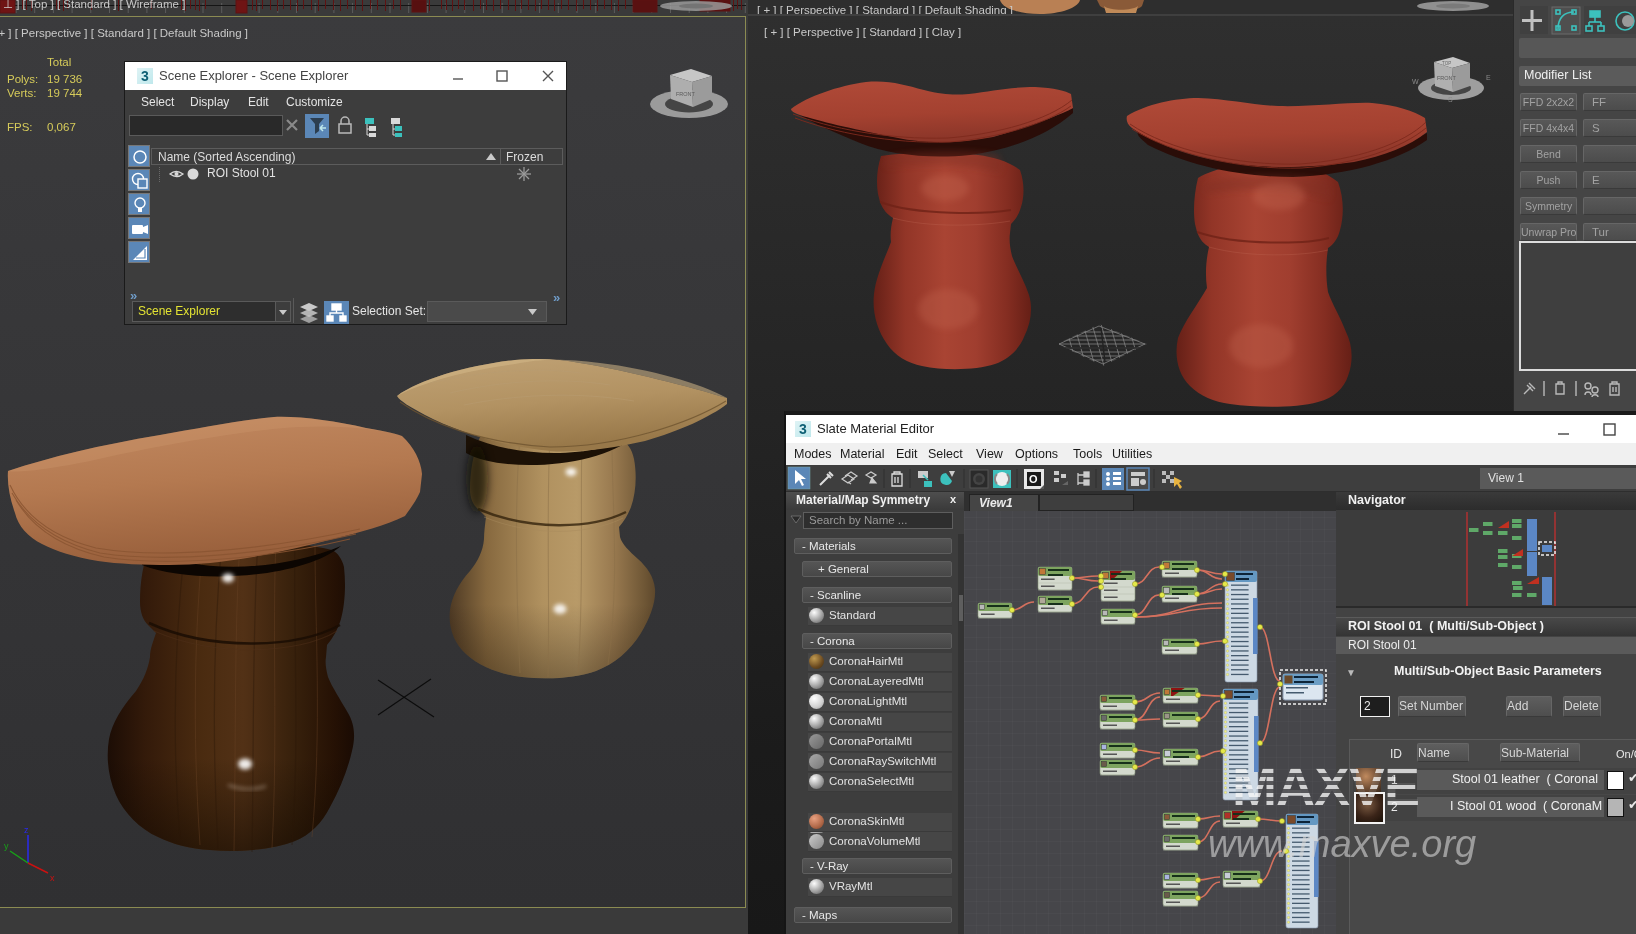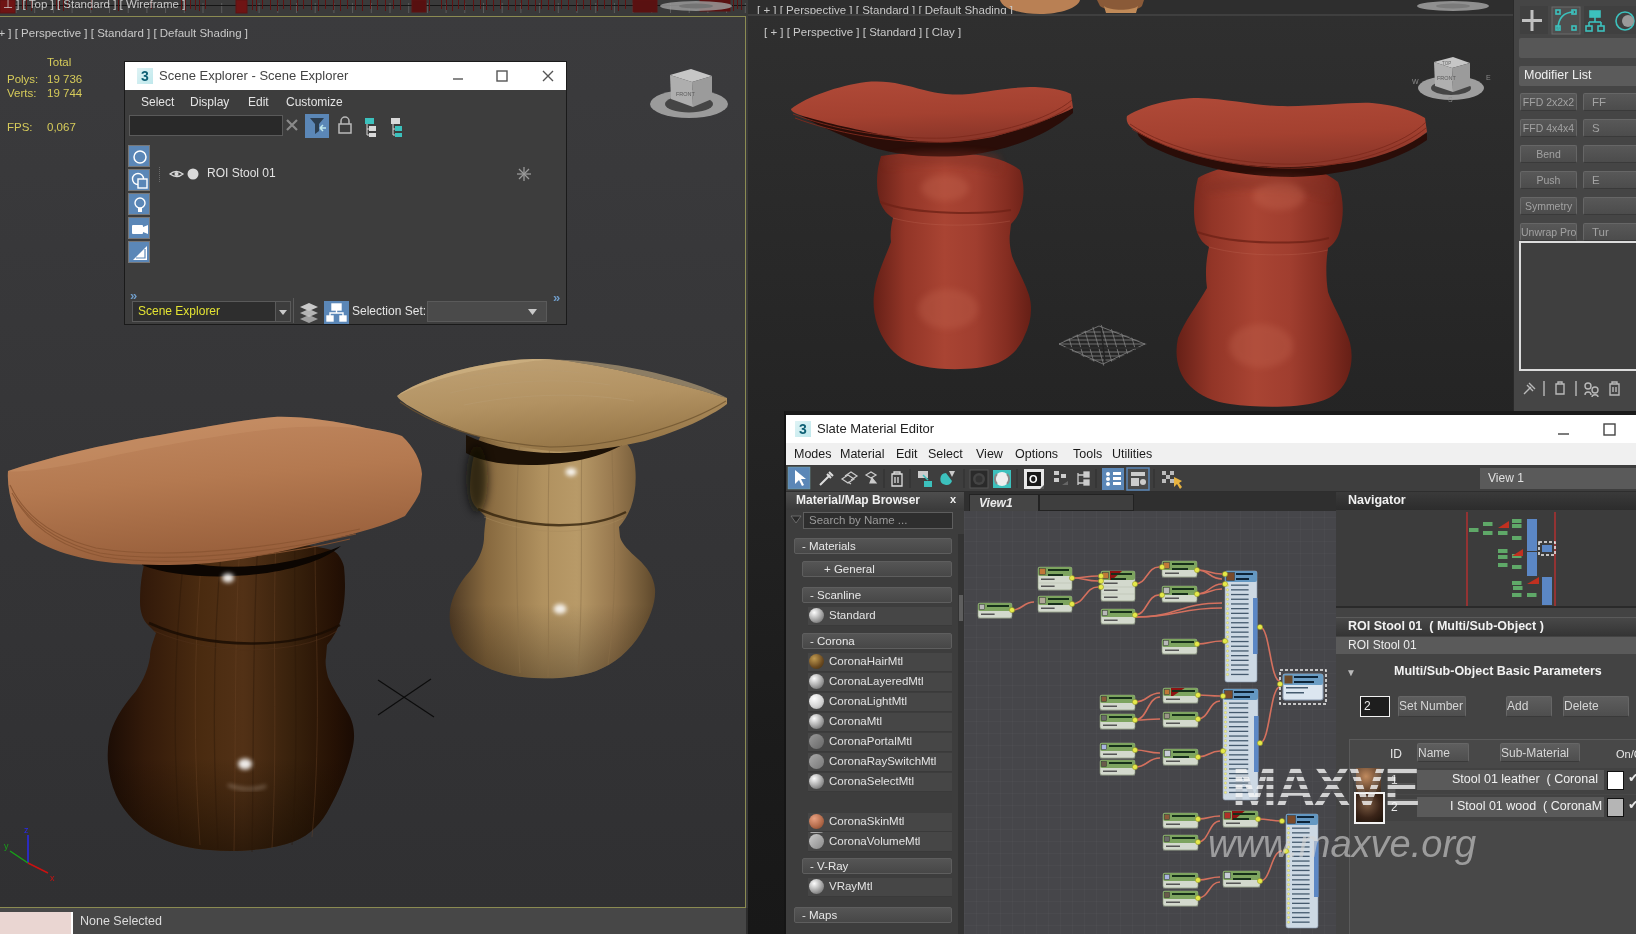--- a/index.html
+++ b/index.html
@@ -323,26 +323,20 @@
       <ellipse cx="689" cy="87" rx="39" ry="14" fill="#a4a4a4" opacity="0.92"></ellipse>
       <ellipse cx="689" cy="87" rx="24" ry="8.5" fill="#454545"></ellipse>
       <path d="M 670,58 L 691,52 L 712,59 L 692,65 Z" fill="#c6c6c6"></path>
       <path d="M 670,58 L 692,65 L 693,90 L 671,82 Z" fill="#aeaeae"></path>
       <path d="M 692,65 L 712,59 L 712,82 L 693,90 Z" fill="#9b9b9b"></path>
       <text x="676" y="79" font-size="5.5" fill="#5a5a5a">FRONT</text>
     </g>
   </svg>
 </div>
 
-<div class="abs" style="left:0;top:908px;width:784px;height:26px;background:#2d2d2d;">
-  <div class="abs" style="left:0;top:0;width:746px;height:26px;background:#474747;"></div>
-  <div class="abs" style="left:0;top:4px;width:71px;height:22px;background:#ead6d2;border-right:2px solid #fff;"></div>
-  <div class="abs" style="left:80px;top:6px;color:#dcdcdc;font-size:12.5px;">None Selected</div>
-  <div class="abs" style="left:755px;top:4px;width:27px;height:22px;background:#555;"></div>
-</div>
 
 <div class="abs" id="vpRline" style="left:748px;top:14px;width:765px;height:2px;background:#3f3f3f;"></div>
 <div class="abs" id="vpR" style="left:748px;top:16px;width:765px;height:918px;background:linear-gradient(#2f2f2f,#252525 40%,#1b1b1b 80%,#181818);overflow:hidden;">
   <div class="abs lbl" style="left:16px;top:10px;">[ + ] [ Perspective ] [ Standard ] [ Clay ]</div>
   <svg class="abs" style="left:0;top:0" width="765" height="918" id="svgR">
     <defs>
       <filter id="bl3" x="-80%" y="-80%" width="260%" height="260%">
             <feGaussianBlur stdDeviation="3"></feGaussianBlur>
           </filter>
       <linearGradient id="clay" x1="0" y1="0" x2="1" y2="0">
@@ -609,30 +603,30 @@
             <rect x="376" y="14" width="4" height="4" fill="#bbb"></rect>
             <rect x="384" y="14" width="4" height="4" fill="#bbb"></rect>
             <path d="M 388,12 L 388,22 L 391,19 L 394,24 L 396,22 L 393,18 L 396,16 Z" fill="#e8b340"></path>
           </g>
         </svg>
     <div class="abs" style="left:694px;top:3px;width:156px;height:21px;background:#5a5a5a;color:#e0e0e0;font-size:12px;line-height:21px;padding-left:8px;box-sizing:border-box;">View 1</div>
   </div>
 
   <div class="abs" id="brpanel" style="left:0;top:77px;width:178px;height:446px;background:#3d3d3d;">
     <div class="abs" style="left:0;top:0;width:178px;height:18px;background:linear-gradient(#4e4e4e,#3a3a3a);color:#f0f0f0;font-weight:bold;font-size:12px;">
-          <span class="abs" style="left:10px;top:1px;">Material/Map Browser</span>
+          <span class="abs" style="left:10px;top:1px;">Material/Map Symmetry</span>
           <span class="abs" style="left:164px;top:1px;font-size:11px;">x</span>
         </div>
     <svg class="abs" style="left:4px;top:23px" width="12" height="10">
           <path d="M 1,1 L 11,1 L 6,8 Z" fill="#2a2a2a" stroke="#777" stroke-width="0.8"></path>
         </svg>
     <div class="abs" style="left:17px;top:20px;width:150px;height:17px;background:#2e2e2e;border:1px solid #5e5e5e;box-sizing:border-box;color:#9a9a9a;font-size:11.5px;line-height:15px;padding-left:5px;">Search by Name ...</div>
     <div id="brlist">
           <div class="abs" style="left:8px;top:46px;width:158px;height:16px;background:linear-gradient(#555,#474747);border:1px solid #5e5e5e;border-radius:2px;box-sizing:border-box;color:#e8e8e8;font-size:11.5px;line-height:14px;padding-left:7px;">- Materials</div>
-          <div class="abs" style="left:16px;top:69px;width:150px;height:16px;background:linear-gradient(#555,#474747);border:1px solid #5e5e5e;border-radius:2px;box-sizing:border-box;color:#e8e8e8;font-size:11.5px;line-height:14px;padding-left:21px;">+ General</div>
+          <div class="abs" style="left:16px;top:69px;width:150px;height:16px;background:linear-gradient(#555,#474747);border:1px solid #5e5e5e;border-radius:2px;box-sizing:border-box;color:#e8e8e8;font-size:11.5px;line-height:14px;padding-left:15px;">+ General</div>
           <div class="abs" style="left:16px;top:95px;width:150px;height:16px;background:linear-gradient(#555,#474747);border:1px solid #5e5e5e;border-radius:2px;box-sizing:border-box;color:#e8e8e8;font-size:11.5px;line-height:14px;padding-left:7px;">- Scanline</div>
           <div class="abs" style="left:22px;top:115px;width:144px;height:18px;background:#464646;border-bottom:1px solid #3a3a3a;color:#e4e4e4;font-size:11.5px;line-height:17px;">
             <span class="abs" style="left:1px;top:1px;width:15px;height:15px;border-radius:50%;background:radial-gradient(circle at 35% 30%,#fdfdfd,#9a9a9a 60%,#555);"></span>
             <span class="abs" style="left:21px;top:0;">Standard</span>
           </div>
           <div class="abs" style="left:16px;top:141px;width:150px;height:16px;background:linear-gradient(#555,#474747);border:1px solid #5e5e5e;border-radius:2px;box-sizing:border-box;color:#e8e8e8;font-size:11.5px;line-height:14px;padding-left:7px;">- Corona</div>
           <div class="abs" style="left:22px;top:161px;width:144px;height:18px;background:#464646;border-bottom:1px solid #3a3a3a;color:#e4e4e4;font-size:11.5px;line-height:17px;">
             <span class="abs" style="left:1px;top:1px;width:15px;height:15px;border-radius:50%;background:radial-gradient(circle at 35% 30%,#c09a50,#6b4a20 60%,#3a2a10);"></span>
             <span class="abs" style="left:21px;top:0;">CoronaHairMtl</span>
           </div>
@@ -1137,21 +1131,21 @@
           <span class="abs" style="left:12px;top:1px;">ROI Stool 01&nbsp;&nbsp;( Multi/Sub-Object )</span>
         </div>
     <div class="abs" style="left:0;top:145px;width:302px;height:17px;background:#5a5a5a;color:#ececec;font-size:12px;">
           <span class="abs" style="left:12px;top:1px;">ROI Stool 01</span>
         </div>
     <div class="abs" style="left:10px;top:175px;color:#b9b9b9;font-size:10px;">▼</div>
     <div class="abs" style="left:26px;top:172px;color:#f2f2f2;font-weight:bold;font-size:12.5px;padding-left:32px;">Multi/Sub-Object Basic Parameters</div>
     <div class="abs" style="left:24px;top:204px;width:30px;height:21px;background:#1e1e1e;border:1px solid #f2f2f2;box-sizing:border-box;color:#ececec;font-size:12px;line-height:19px;padding-left:3px;">2</div>
     <div class="abs sbtn" style="left:62px;top:204px;width:68px;height:21px;">Set Number</div>
     <div class="abs sbtn" style="left:170px;top:204px;width:46px;height:21px;">Add</div>
-    <div class="abs sbtn" style="left:227px;top:204px;width:66px;height:21px;">Delete</div>
+    <div class="abs sbtn" style="left:227px;top:204px;width:38px;height:21px;">Delete</div>
 
     <div class="abs" style="left:13px;top:247px;width:289px;height:199px;background:#484848;border:1px solid #5a5a5a;border-right:none;box-sizing:border-box;">
       <span class="abs" style="left:40px;top:7px;color:#e8e8e8;font-size:12px;">ID</span>
       <div class="abs sbtn" style="left:67px;top:3px;width:52px;height:19px;">Name</div>
       <div class="abs sbtn" style="left:150px;top:3px;width:80px;height:19px;">Sub-Material</div>
       <span class="abs" style="left:266px;top:8px;color:#e8e8e8;font-size:11px;">On/O</span>
 
       <div class="abs" style="left:3px;top:28px;width:286px;height:26px;background:#424242;">
         <div class="abs" style="left:3px;top:0;width:25px;height:24px;background:radial-gradient(circle at 40% 35%,#c08a5e,#6b4a32 60%,#3a2a1e);"></div>
         <span class="abs" style="left:38px;top:5px;color:#e8e8e8;font-size:12px;">1</span>
@@ -1240,20 +1234,28 @@
         <div class="abs" style="left:3px;top:155px;width:22px;height:22px;background:#5b87b7;border:1px solid #777;box-sizing:border-box;"><svg width="20" height="20">
             <rect x="3" y="7" width="11" height="9" rx="1" fill="#fff"></rect>
             <path d="M 14,9 l 5,-2 v 9 l -5,-2 z" fill="#fff"></path>
           </svg></div>
         <div class="abs" style="left:3px;top:179px;width:22px;height:22px;background:#5b87b7;border:1px solid #777;box-sizing:border-box;"><svg width="20" height="20">
             <path d="M 4,18 L 18,18 L 18,4 Z" fill="#fff"></path>
             <path d="M 7,16 L 16,16 L 16,7" fill="none" stroke="#5b87b7" stroke-width="1.2"></path>
           </svg></div>
       </div>
 
+  <div class="abs" style="left:26px;top:86px;width:412px;height:17px;background:#3d3d3d;border:1px solid #5c5c5c;box-sizing:border-box;color:#dcdcdc;font-size:12px;">
+    <span class="abs" style="left:6px;top:1px;">Name (Sorted Ascending)</span>
+    <svg class="abs" style="left:334px;top:4px" width="10" height="8">
+          <path d="M 5,0 L 10,7 L 0,7 Z" fill="#c9c9c9"></path>
+        </svg>
+    <span class="abs" style="left:354px;top:1px;">Frozen</span>
+        <span class="abs" style="left:348px;top:0;width:1px;height:15px;background:#5c5c5c;"></span>
+  </div>
   <div class="abs" style="left:26px;top:103px;width:412px;height:18px;color:#e2e2e2;font-size:12px;">
     <div class="abs" style="left:8px;top:2px;width:1px;height:15px;border-left:1px dotted #6a6a6a;"></div>
     <svg class="abs" style="left:18px;top:3px" width="30" height="13">
       <path d="M 1,6 q 6,-5 13,0 q -6,5 -13,0 z" fill="none" stroke="#d9d9d9" stroke-width="1.3"></path>
           <circle cx="7.5" cy="6" r="2" fill="#d9d9d9"></circle>
       <circle cx="24" cy="6" r="5.5" fill="#d9d9d9"></circle>
     </svg>
     <span class="abs" style="left:56px;top:1px;">ROI Stool 01</span>
     <svg class="abs" style="left:366px;top:2px" width="14" height="14">
           <g stroke="#9a9a9a" stroke-width="1.3">

